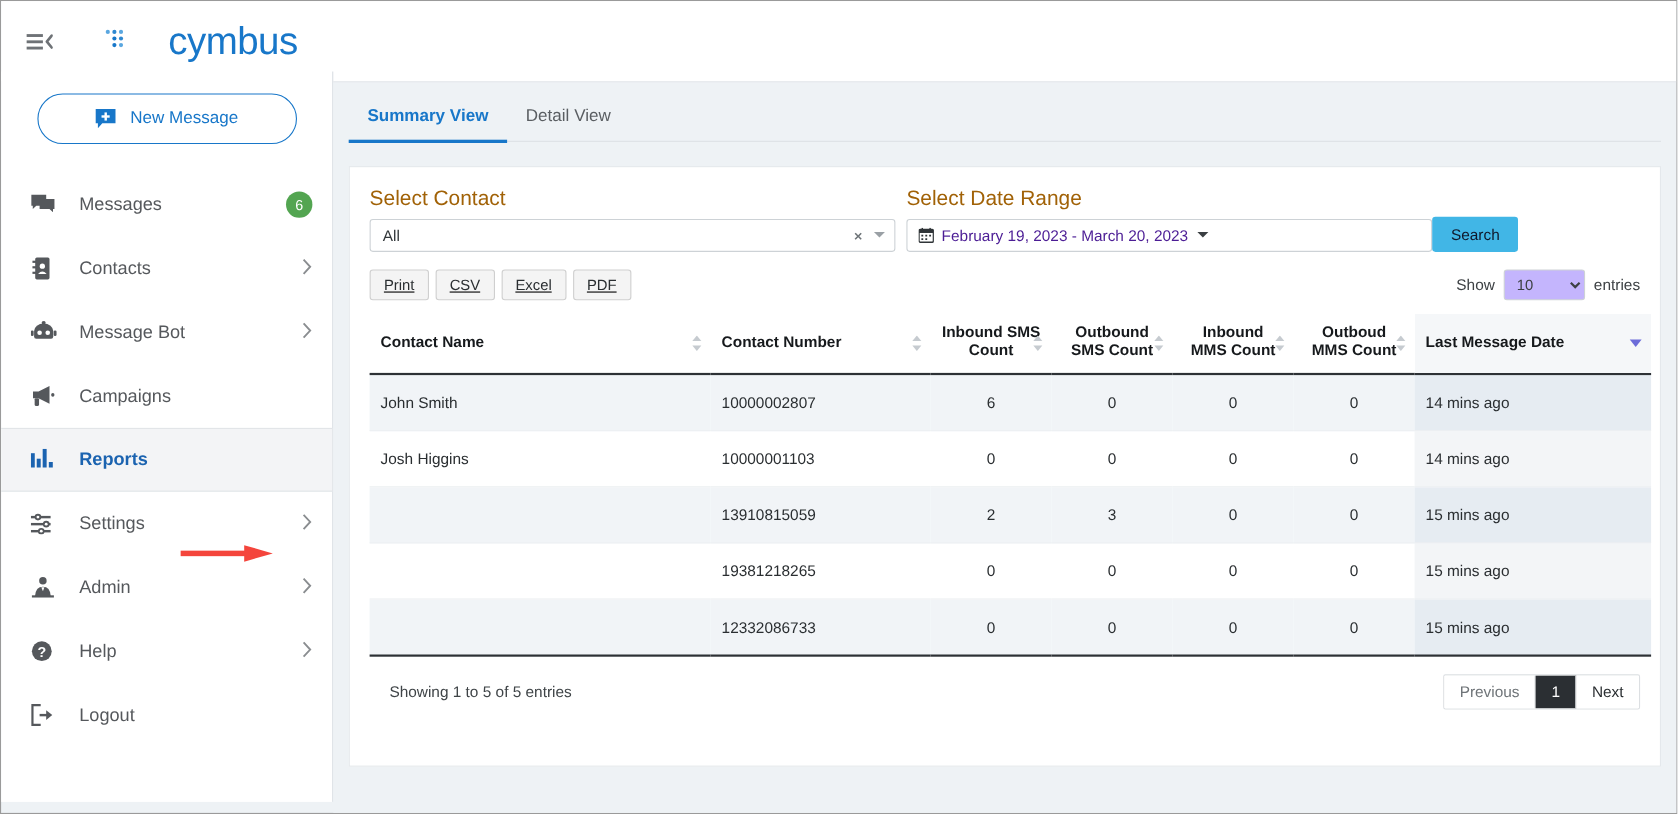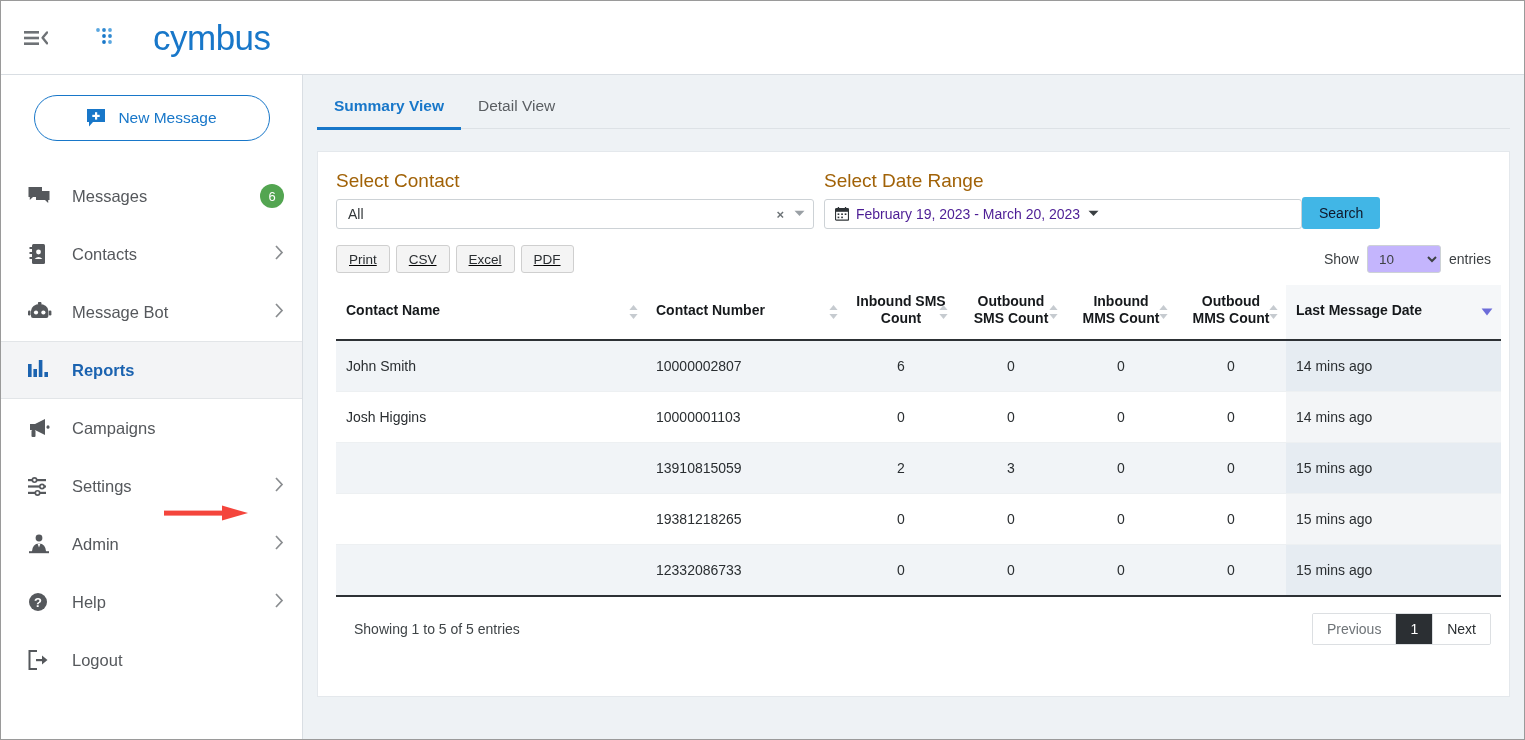--- a/index.html
+++ b/index.html
@@ -57,21 +57,21 @@
   .account-text { margin-left: 13px; text-align: left; }
   .account-name { font-size: 16.5px; font-weight: bold; color: #1c1c1c; line-height: 20px; }
   .account-phone { font-size: 13.5px; color: #6b6b6b; line-height: 18px; margin-top: 2px; }
   .account-caret {
     margin-left: 20px; margin-right: 8px;
     color: #8b8b8b; font-size: 13px;
   }
 
   
   .sidebar {
-    position: absolute; top: 74px; left: 0;
+    position: absolute; top: 64px; left: 0;
     width: 302px; height: 664px;
     background: #ffffff;
     border-right: 1px solid #d9dee3;
   }
   .new-message-btn {
     margin: 20px auto 0 auto;
     width: 236px; height: 46px;
     border: 1px solid #1877c9;
     border-radius: 23px;
     display: flex; align-items: center; justify-content: center;
@@ -372,41 +372,41 @@
           </svg>
         </span>
         <span class="nav-label">Message Bot</span>
         <span class="chev">
           <svg width="9" height="15" viewBox="0 0 9 15">
               <path d="M1 1 L7 7.5 L1 14" stroke="#8a8d90" stroke-width="1.7" fill="none"></path>
             </svg>
         </span>
       </div>
 
+      <div class="nav-item">
+        <span class="nav-ico">
+          <svg width="22" height="20" viewBox="0 0 22 20">
+            <path d="M2 6 H7 L17 1 V17 L7 12 H2 Z" fill="#55585c"></path>
+            <rect x="3.5" y="12" width="4" height="7" rx="1" fill="#55585c"></rect>
+            <rect x="18.5" y="7.3" width="3" height="3.4" rx="1.5" fill="#55585c"></rect>
+          </svg>
+        </span>
+        <span class="nav-label">Campaigns</span>
+      </div>
+
       <div class="nav-item active">
         <span class="nav-ico">
           <svg width="22" height="20" viewBox="0 0 22 20">
             <rect x="0" y="4" width="3.6" height="13" fill="#1b63b0"></rect>
             <rect x="5.4" y="9" width="3.6" height="8" fill="#1b63b0"></rect>
             <rect x="10.8" y="0" width="3.6" height="17" fill="#1b63b0"></rect>
             <rect x="16.4" y="12" width="3.6" height="5" fill="#1b63b0"></rect>
           </svg>
         </span>
         <span class="nav-label">Reports</span>
-      </div>
-
-      <div class="nav-item">
-        <span class="nav-ico">
-          <svg width="22" height="20" viewBox="0 0 22 20">
-            <path d="M2 6 H7 L17 1 V17 L7 12 H2 Z" fill="#55585c"></path>
-            <rect x="3.5" y="12" width="4" height="7" rx="1" fill="#55585c"></rect>
-            <rect x="18.5" y="7.3" width="3" height="3.4" rx="1.5" fill="#55585c"></rect>
-          </svg>
-        </span>
-        <span class="nav-label">Campaigns</span>
       </div>
 
       <div class="nav-item">
         <span class="nav-ico">
           <svg width="22" height="20" viewBox="0 0 22 20">
             <rect x="0" y="3" width="18" height="2.2" fill="#55585c"></rect>
             <circle cx="6.5" cy="4.1" r="3" fill="#55585c"></circle>
             <circle cx="6.5" cy="4.1" r="1.3" fill="#ffffff"></circle>
             <rect x="0" y="9.4" width="18" height="2.2" fill="#55585c"></rect>
             <circle cx="14" cy="10.5" r="3" fill="#55585c"></circle>

